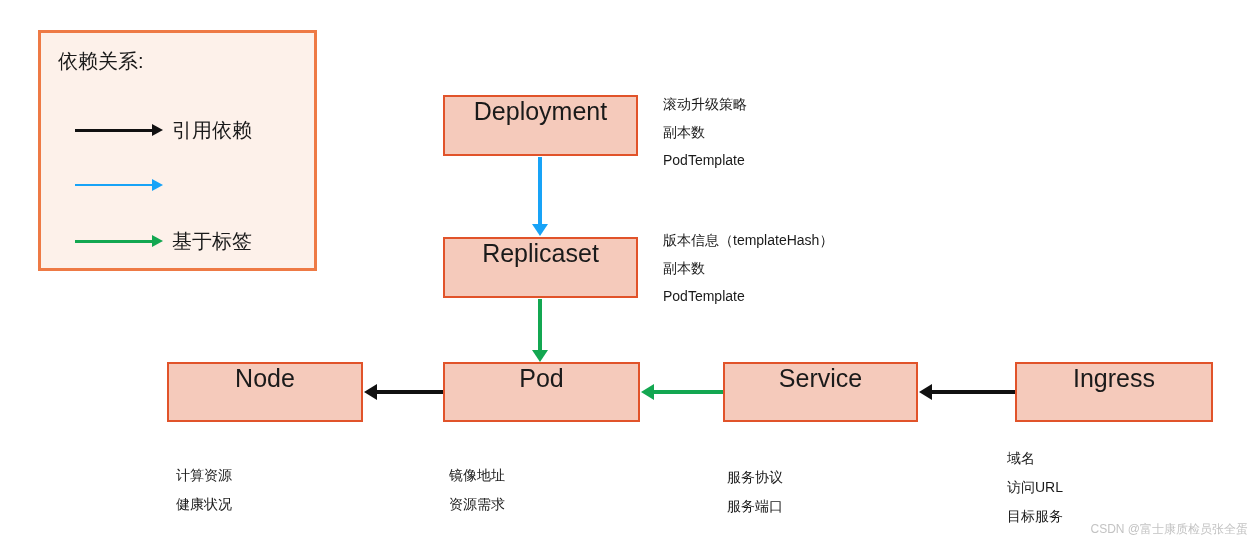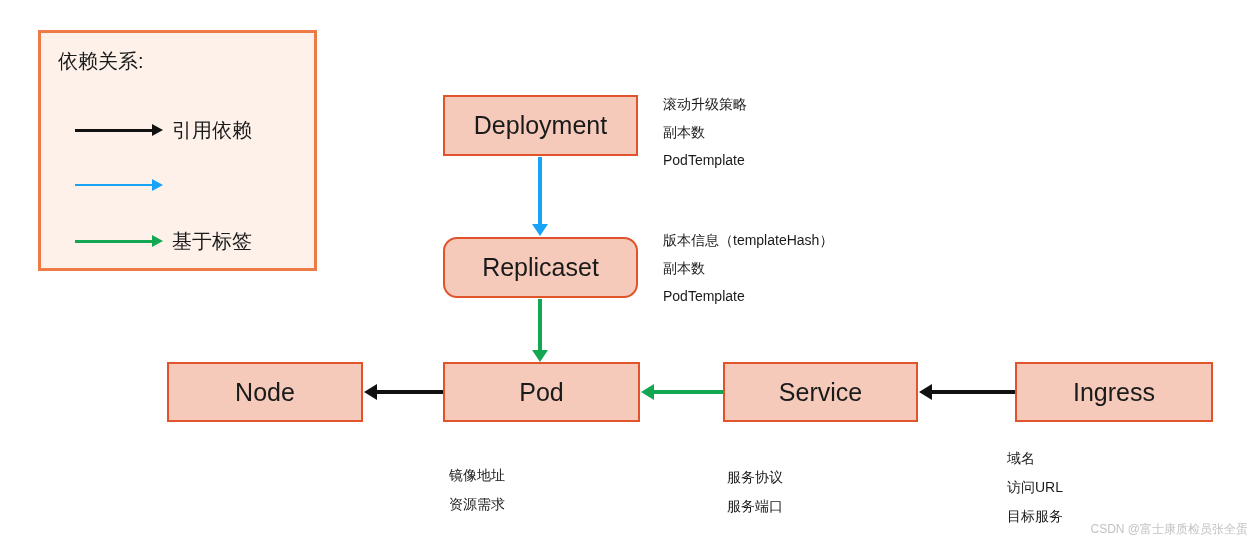--- a/index.html
+++ b/index.html
@@ -18,21 +18,21 @@
           background:var(--legend-fill);border:3px solid var(--legend-border);text-align:right;}
   .legend-title{position:absolute;left:17px;top:15px;font-size:20px;color:var(--text);}
   .legend-row{position:absolute;left:34px;height:22px;display:flex;align-items:center;}
   .legend-arrow{position:relative;width:77px;height:3px;background:var(--c);}
   .legend-arrow::after{content:"";position:absolute;right:-11px;top:50%;transform:translateY(-50%);
           border:6px solid transparent;border-right:none;border-left:11px solid var(--c);}
   .legend-label{margin-left:20px;font-size:20px;white-space:nowrap;}
 
   
   .kbox{position:absolute;background:var(--box-fill);border:2px solid var(--box-border);
-        display:flex;align-items:center;justify-content:center;}
+        display:flex;justify-content:center;}
   .kbox span{font-size:25px;color:var(--text);}
 
   
   .c-black{--c:var(--arrow-black);} .c-blue{--c:var(--arrow-blue);} .c-green{--c:var(--arrow-green);}
   .varrow{position:absolute;width:4px;background:var(--c);}
   .varrow::after{content:"";position:absolute;bottom:-12px;left:50%;transform:translateX(-50%);
         border:8px solid transparent;border-bottom:none;border-top:12px solid var(--c);}
   .harrow{position:absolute;height:4px;background:var(--c);}
   .harrow::after{content:"";position:absolute;left:-13px;top:50%;transform:translateY(-50%);
         border:8px solid transparent;border-left:none;border-right:13px solid var(--c);}
@@ -63,21 +63,21 @@
     <div class="legend-row" style="top:197px;">
       <div class="legend-arrow c-green"></div>
       <div class="legend-label">基于标签</div>
     </div>
   </div>
 
   <div class="kbox" style="left:443px;top:95px;width:195px;height:61px;">
     <span>Deployment</span>
   </div>
 
-  <div class="kbox" style="left:443px;top:237px;width:195px;height:61px;border-radius:14px;">
+  <div class="kbox" style="left:443px;top:237px;width:195px;height:61px;">
     <span>Replicaset</span>
   </div>
 
   <div class="kbox" style="left:167px;top:362px;width:196px;height:60px;">
     <span>Node</span>
   </div>
 
   <div class="kbox" style="left:723px;top:362px;width:195px;height:60px;">
     <span>Service</span>
   </div>
@@ -101,20 +101,24 @@
     <div>副本数</div>
     <div>PodTemplate</div>
   </div>
 
   <div class="notes" style="left:663px;top:226px;">
     <div>版本信息（templateHash）</div>
     <div>副本数</div>
     <div>PodTemplate</div>
   </div>
 
+  <div class="notes wide" style="left:176px;top:461px;">
+    <div>计算资源</div>
+    <div>健康状况</div>
+  </div>
 
   <div class="notes wide" style="left:449px;top:461px;">
     <div>镜像地址</div>
     <div>资源需求</div>
   </div>
 
   <div class="notes wide" style="left:727px;top:463px;">
     <div>服务协议</div>
     <div>服务端口</div>
   </div>

